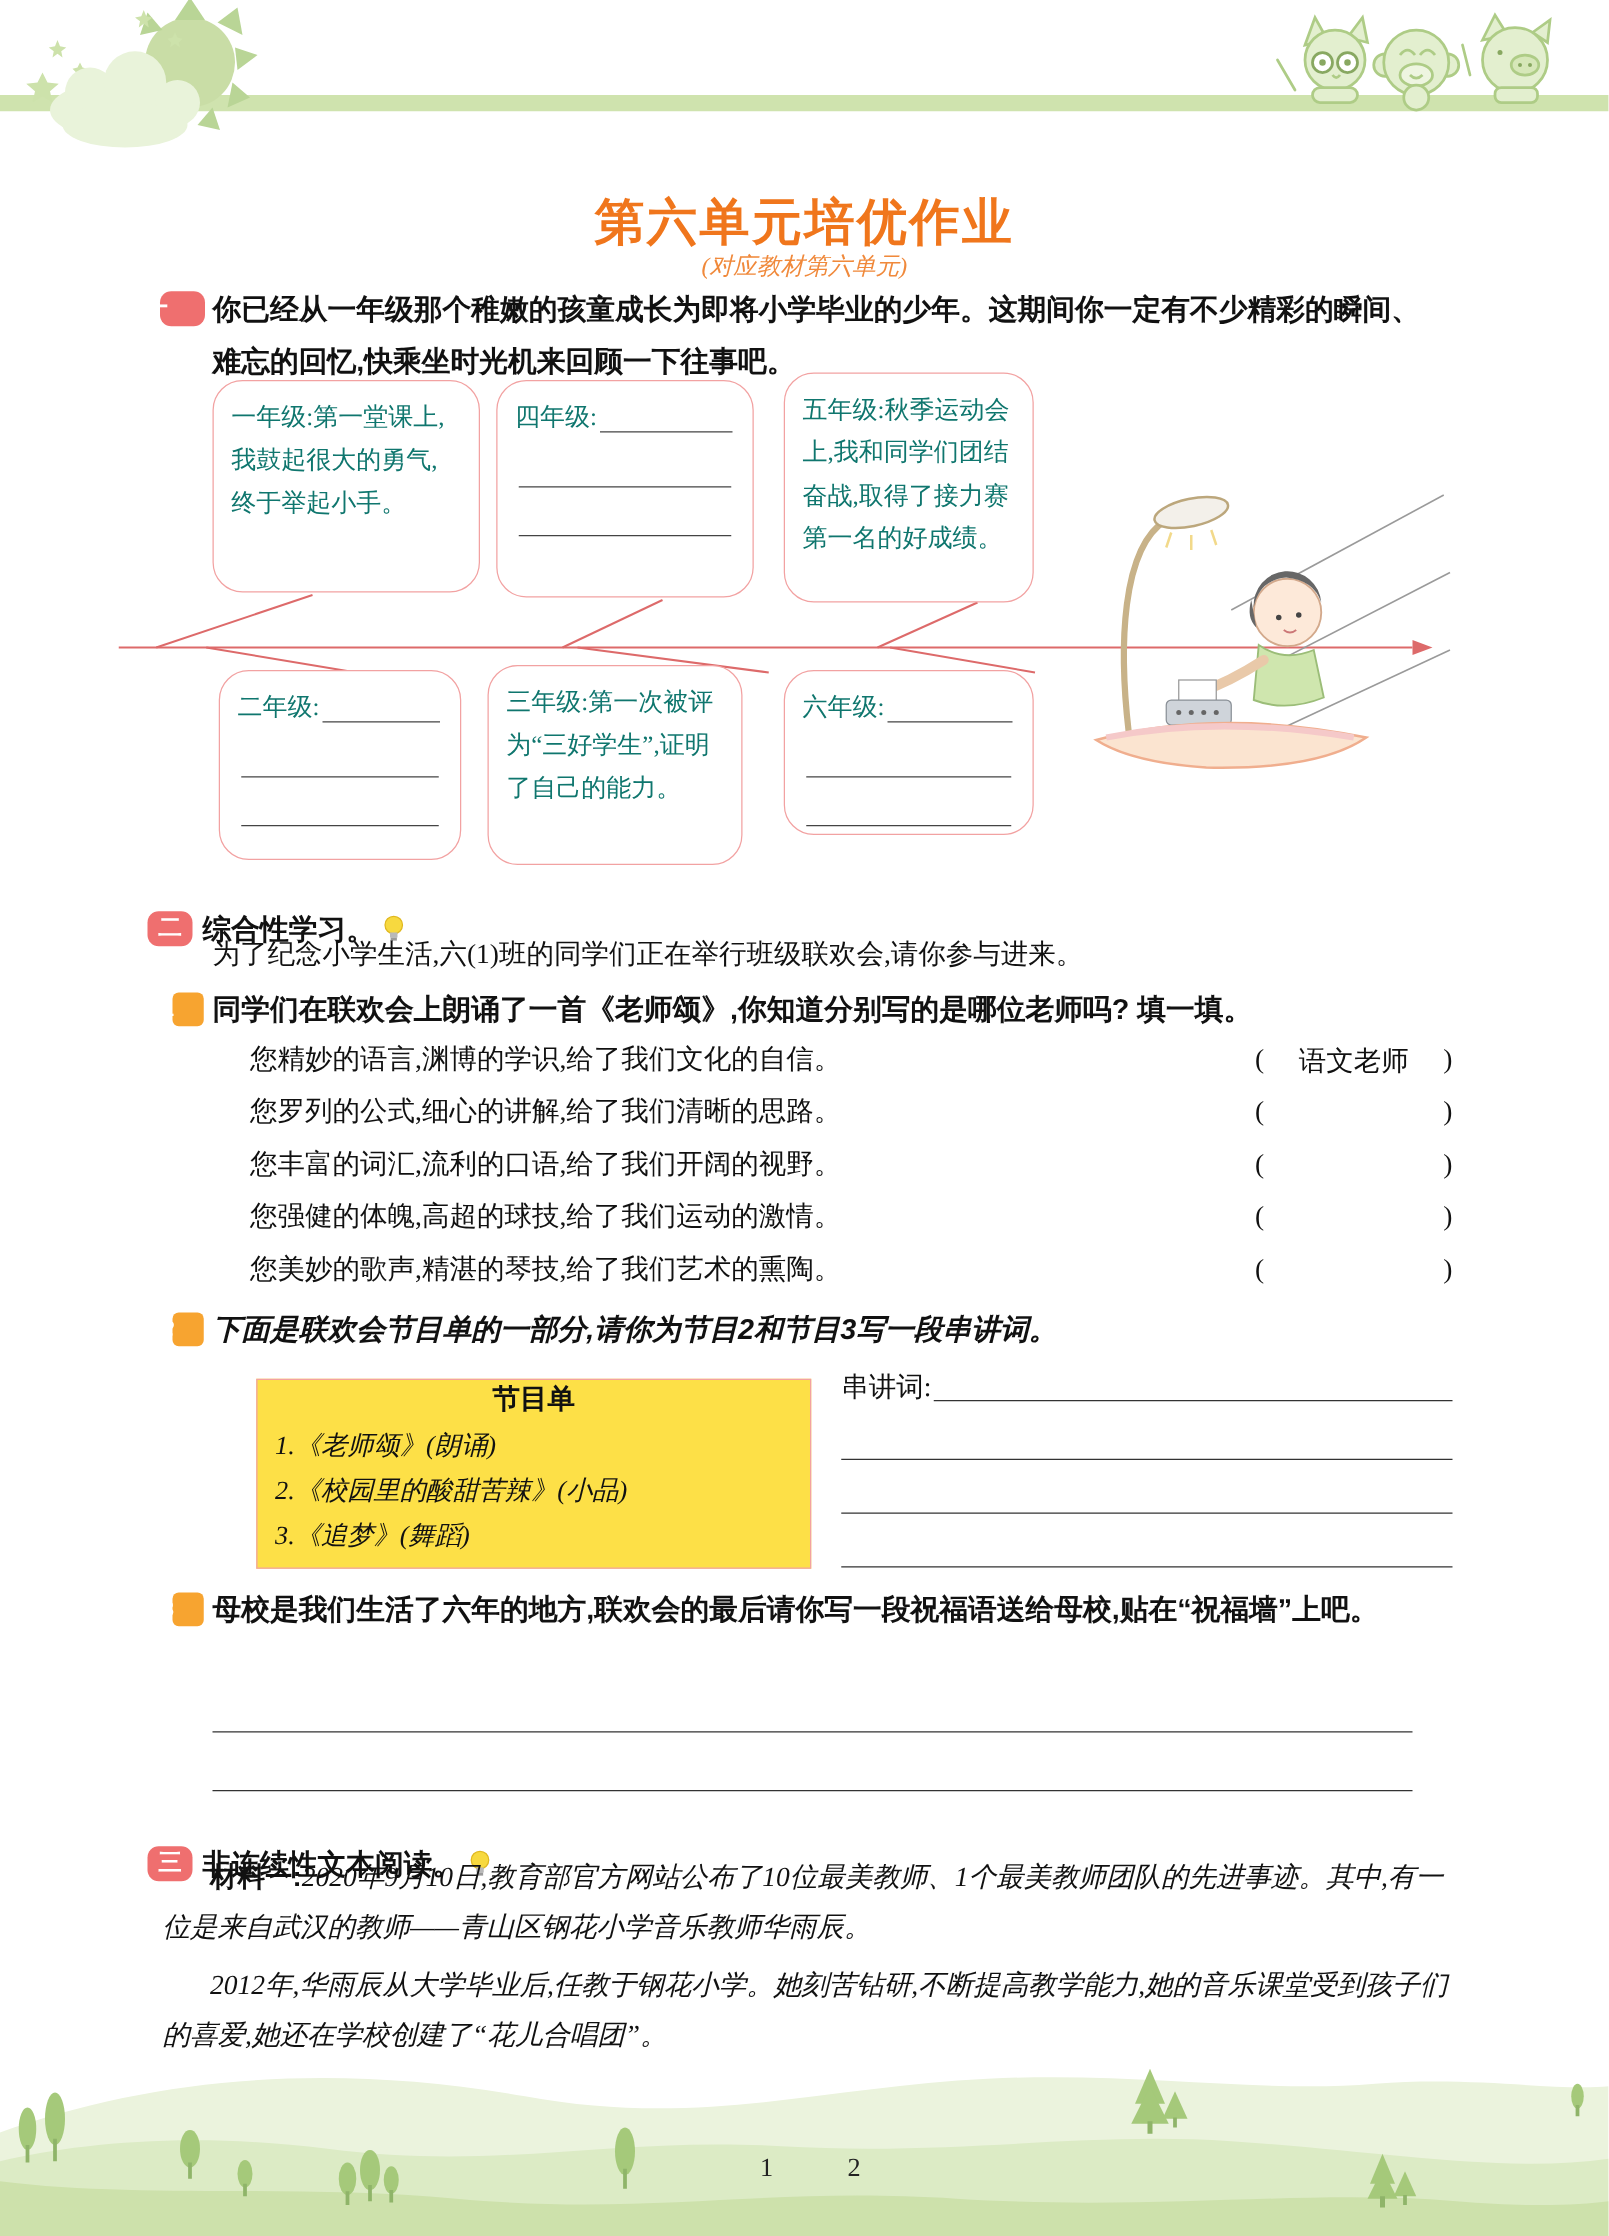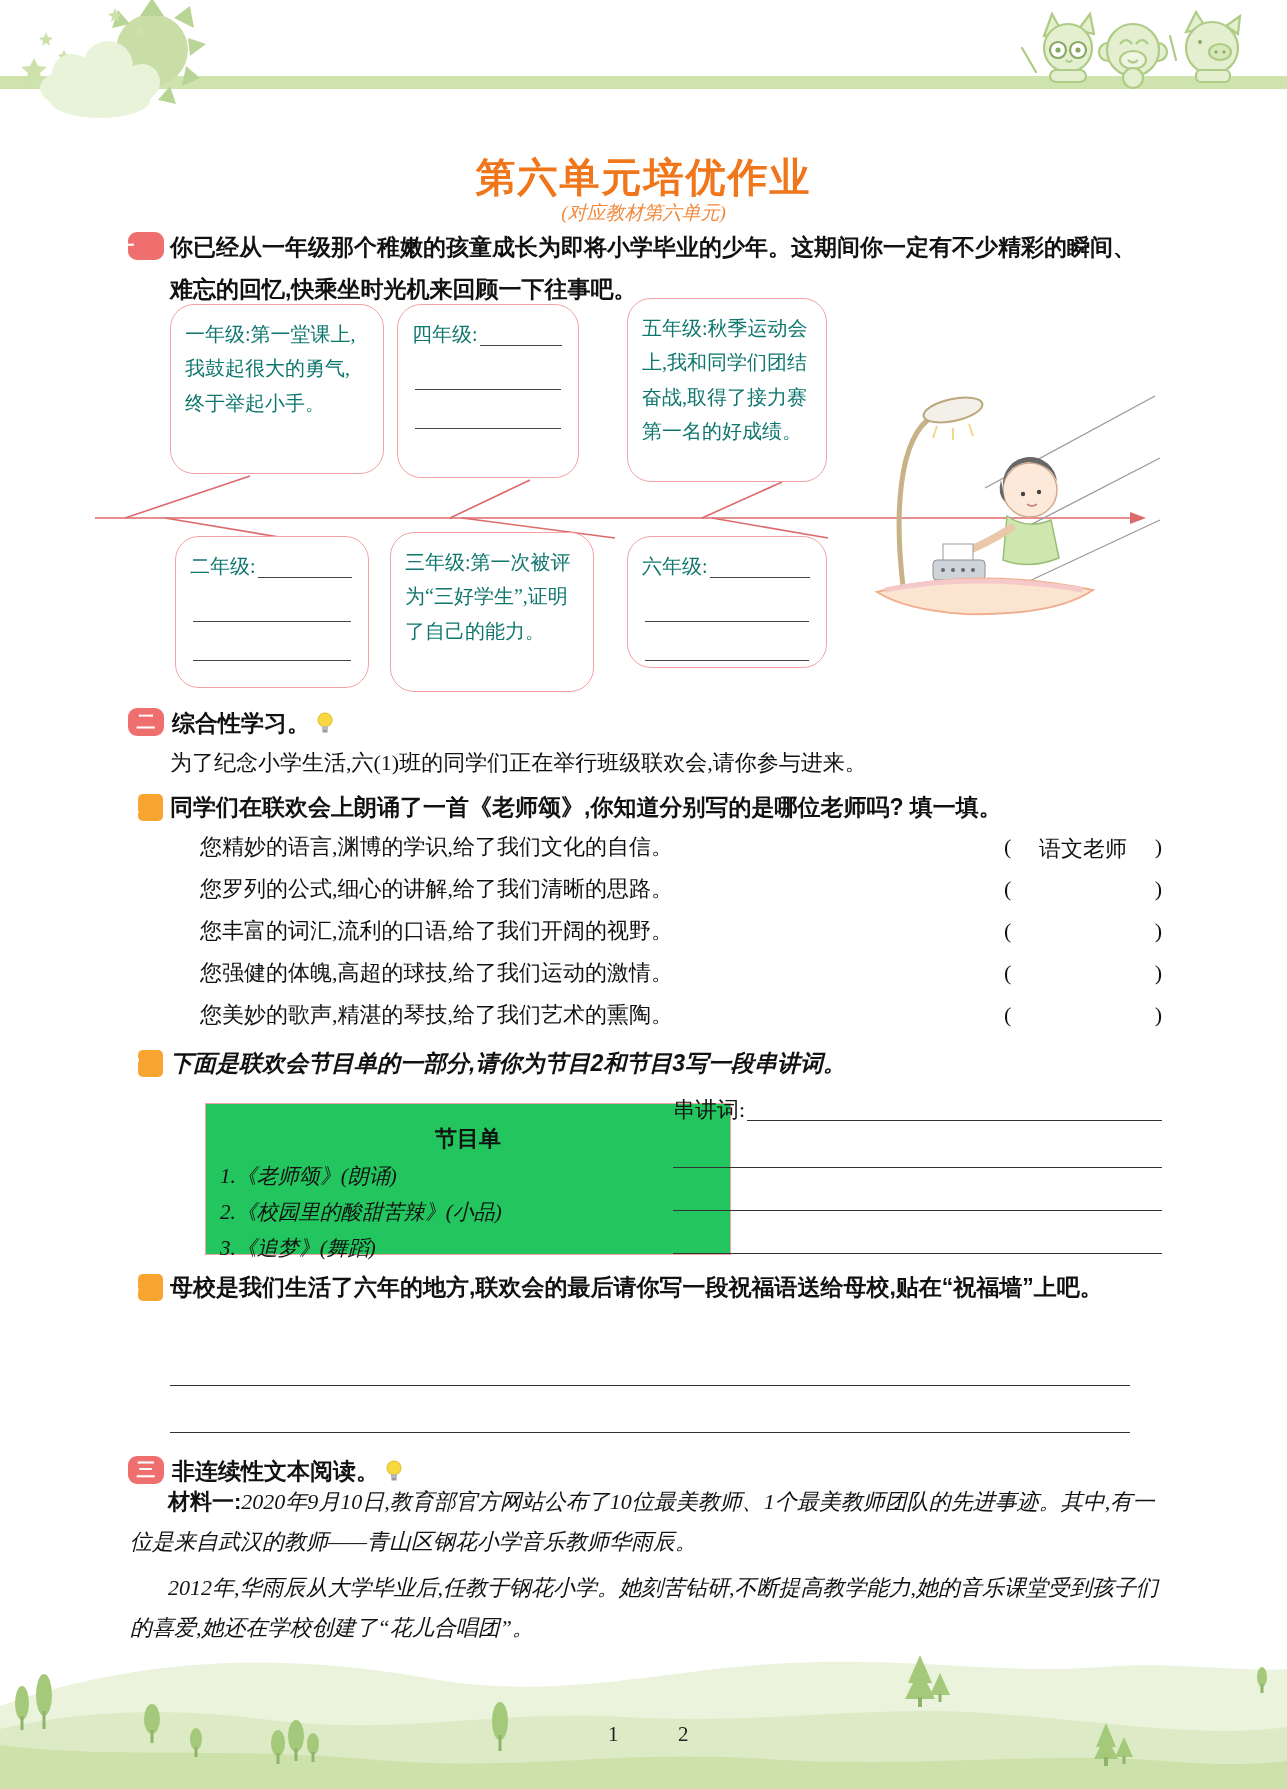--- a/index.html
+++ b/index.html
@@ -31,35 +31,35 @@
   .timeline{position:absolute;left:130px;top:296px;width:1060px;height:400px;}
   .tl-svg{position:absolute;left:-40px;top:0;}
   .tbox{position:absolute;border:1.6px solid #f2a2a2;border-radius:24px;background:#fff;
         font-family:"Liberation Serif",serif;font-size:20px;line-height:1.72;
         padding:12px 14px;box-sizing:border-box;color:#0f766e;}
   .lab-row{display:flex;align-items:flex-end;}
   .lab-row .fill{flex:1;border-bottom:1.5px solid #444;margin:0 2px 5px 2px;height:1px;}
   .blank-line{border-bottom:1.5px solid #444;height:38px;margin:0 3px;}
   .illu{position:absolute;left:695px;top:72px;}
   
-  .sec-head{position:absolute;left:128px;width:1010px;}
+  .sec-head{position:absolute;left:118px;width:1010px;margin-top:20px;}
   .sec-head .badge-sec{margin-right:8px;}
   .bulb{vertical-align:-4px;margin-left:6px;}
   .para{position:absolute;left:130px;width:1010px;font-size:22px;}
   .q-line{position:absolute;left:130px;width:1030px;padding-left:40px;text-indent:-32px;
           box-sizing:border-box;}
   .q-line .badge-q{margin-right:7px;}
   .answers{position:absolute;left:200px;top:832px;width:962px;}
   .a-row{display:flex;justify-content:space-between;align-items:baseline;height:42px;
          font-size:22px;}
   .a-paren{display:inline-flex;width:158px;justify-content:space-between;flex:none;}
   
   .q2body{position:absolute;left:205px;top:1095px;width:957px;}
-  .program-box{position:absolute;left:0;top:8px;width:526px;height:152px;
-               border:1.5px solid #f2a2a2;background:#22c55e;padding:20px 14px;box-sizing:border-box;}
+  .program-box{position:absolute;left:0;top:8px;width:444px;height:152px;
+               border:1.5px solid #f2a2a2;background:#fde047;padding:0 14px;box-sizing:border-box;}
   .program-title{text-align:center;font-weight:bold;font-size:22px;margin-bottom:4px;}
   .program-item{font-size:21px;line-height:36px;}
   .q2right{position:absolute;left:468px;top:0;width:489px;}
   .sc-row{display:flex;align-items:flex-end;font-size:22px;}
   .sc-row .fill{flex:1;border-bottom:1.5px solid #333;margin:0 0 4px 2px;height:1px;}
   .wline{border-bottom:1.5px solid #333;height:42px;}
   
   .long-blank{position:absolute;left:170px;width:960px;border-bottom:1.6px solid #333;height:0;}
   
   .material{position:absolute;left:130px;width:1032px;font-size:22px;line-height:40px;
@@ -160,21 +160,21 @@
         <line x1="692" y1="186" x2="612" y2="222"></line>
           <line x1="622" y1="222" x2="738" y2="242"></line>
       </g>
       <polygon points="1040,216 1056,222 1040,228" fill="#dd6a6a"></polygon>
     </svg>
 
     <div class="tbox" style="left:40px;top:8px;width:214px;height:170px;">
       <span>一年级:第一堂课上,我鼓起很大的勇气,终于举起小手。</span>
     </div>
 
-    <div class="tbox" style="left:267px;top:8px;width:182px;height:174px;">
+    <div class="tbox" style="left:267px;top:8px;width:206px;height:174px;">
       <div class="lab-row">
           <span>四年级:</span>
           <span class="fill"></span>
         </div>
       <div class="blank-line"></div>
       <div class="blank-line"></div>
     </div>
 
     <div class="tbox" style="left:497px;top:2px;width:200px;height:184px;">
       <span>五年级:秋季运动会上,我和同学们团结奋战,取得了接力赛第一名的好成绩。</span>

